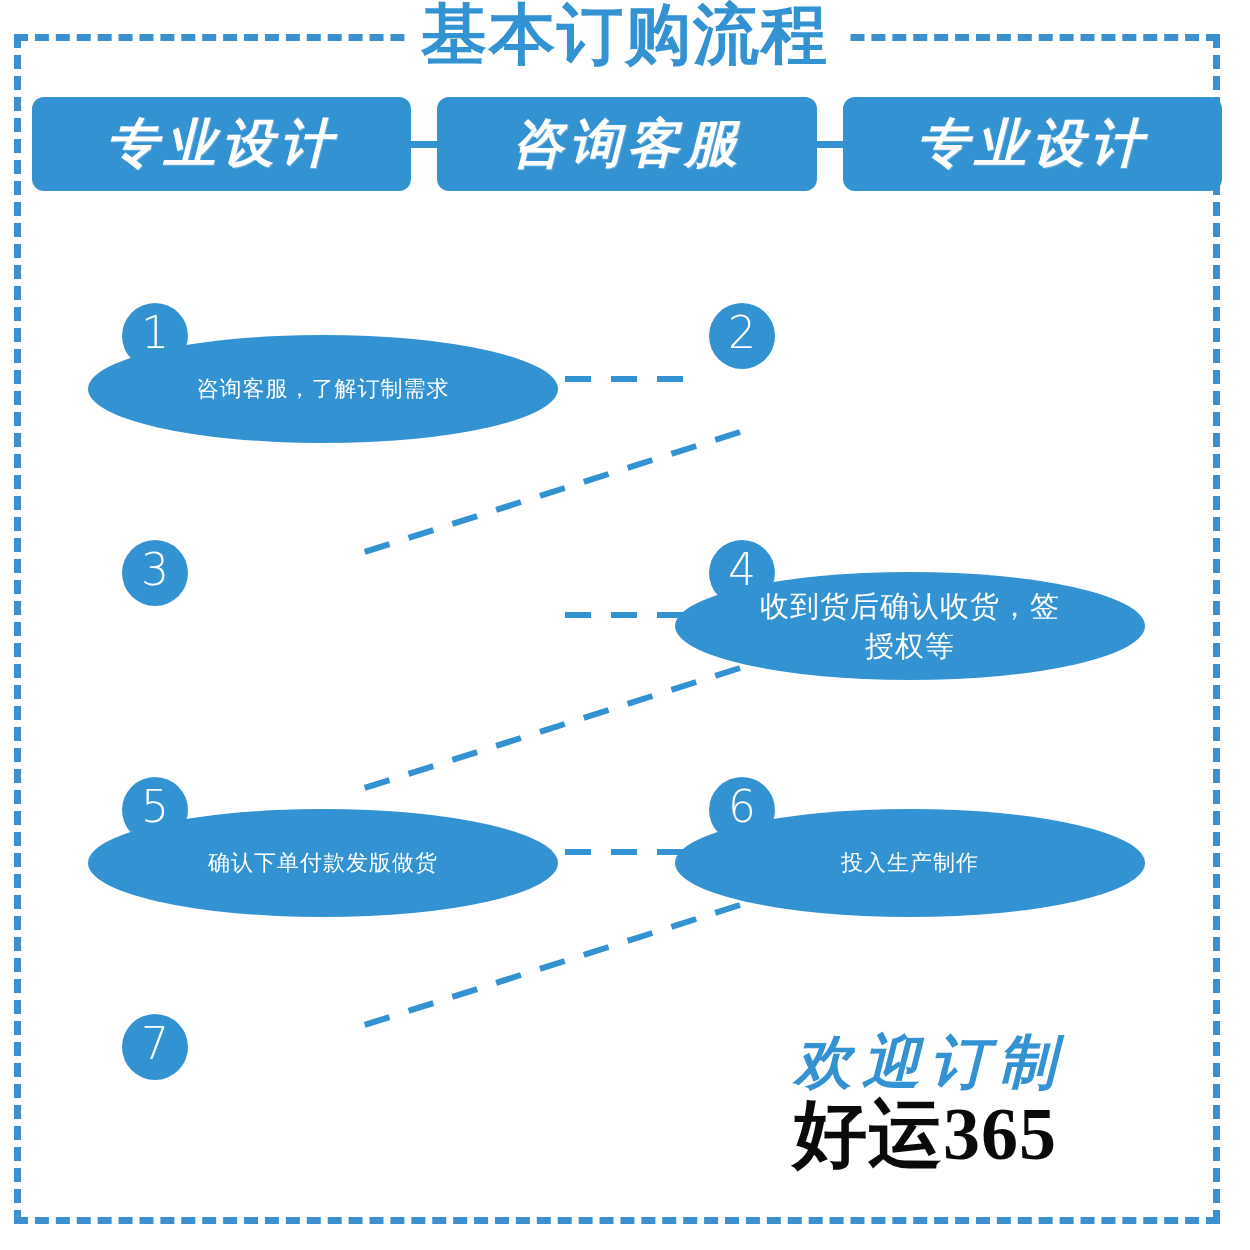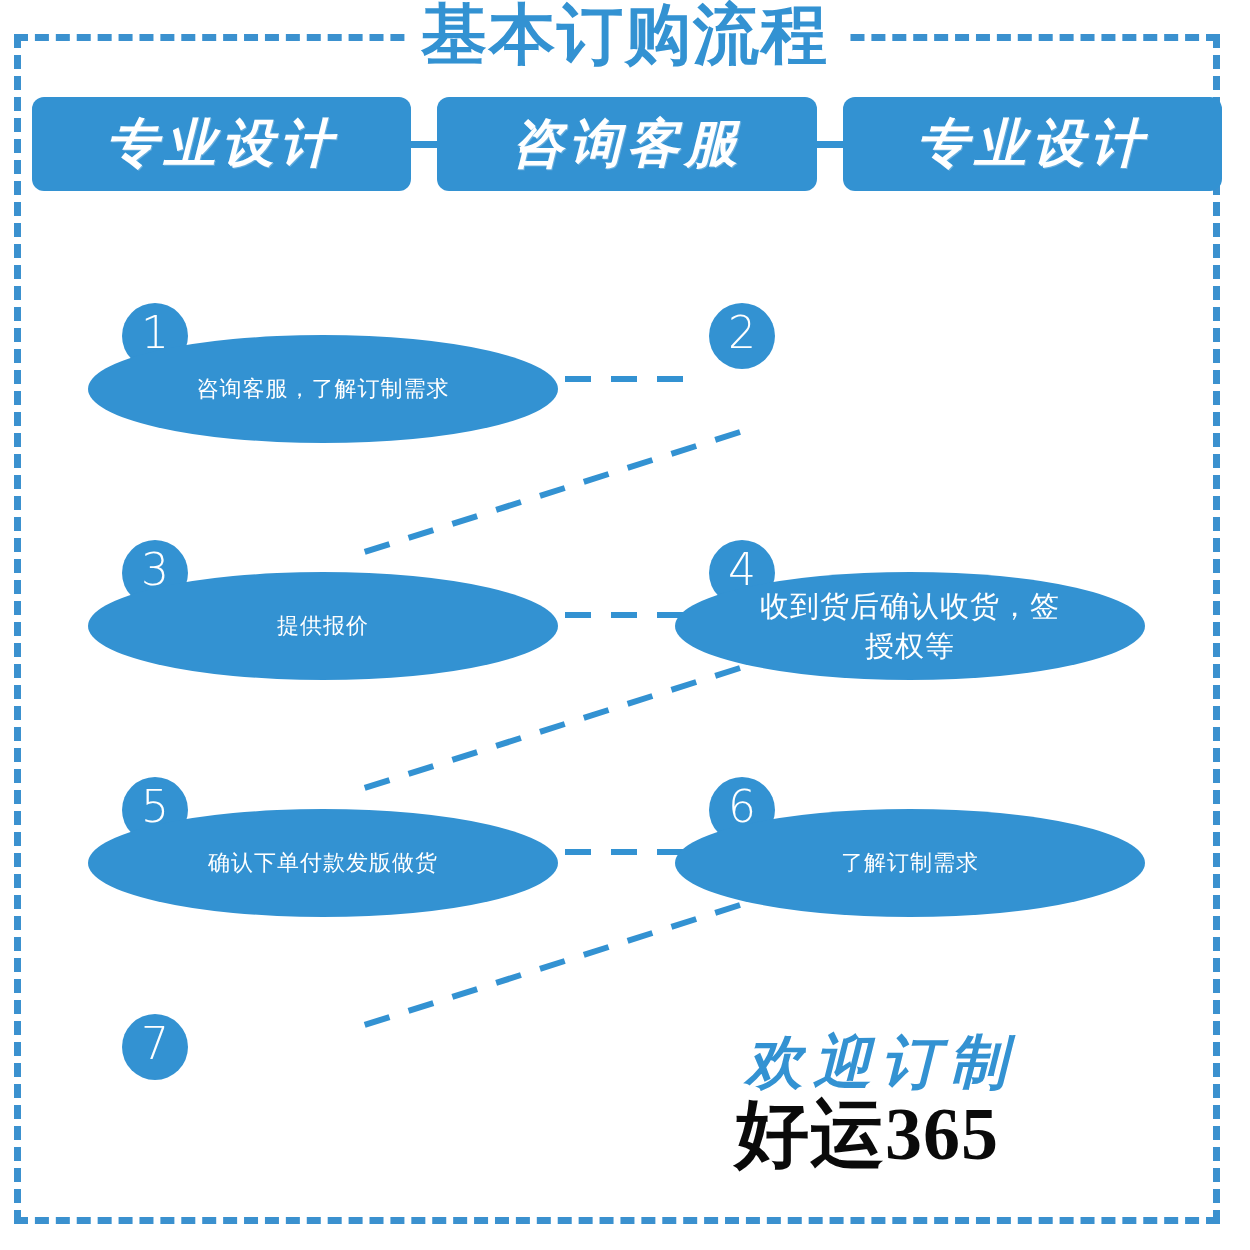--- a/index.html
+++ b/index.html
@@ -143,20 +143,21 @@
     padding: 0 46px;
   }
   .step.two-line .bubble .label { font-size: 29px; }
 
   
   .brand {
     position: absolute;
     left: 735px;
     top: 1030px;
     width: 380px;
+    text-align: center;
     z-index: 4;
   }
   .brand .brand-top {
     font-size: 58px;
     font-weight: bold;
     color: #3392d2;
     letter-spacing: 10px;
     line-height: 64px;
     font-style: italic;
     font-family: "DejaVu Sans", "Liberation Sans", sans-serif;
@@ -211,44 +212,41 @@
       <div class="label">咨询客服，了解订制需求</div>
     </div>
   </div>
 
   <div class="step two-line" style="left:675px; top:303px;">
     <div class="badge">2</div>
   </div>
 
   <div class="step" style="left:88px; top:540px;">
     <div class="badge">3</div>
-    <div class="bubble">
-      <div class="label">提供报价</div>
-    </div>
   </div>
 
   <div class="step two-line" style="left:675px; top:540px;">
     <div class="badge">4</div>
     <div class="bubble">
       <div class="label">收到货后确认收货，签
 授权等</div>
     </div>
   </div>
 
   <div class="step" style="left:88px; top:777px;">
     <div class="badge">5</div>
     <div class="bubble">
       <div class="label">确认下单付款发版做货</div>
     </div>
   </div>
 
   <div class="step" style="left:675px; top:777px;">
     <div class="badge">6</div>
     <div class="bubble">
-      <div class="label">了解订制需求</div>
+      <div class="label">投入生产制作</div>
     </div>
   </div>
 
   <div class="step" style="left:88px; top:1014px;">
     <div class="badge">7</div>
   </div>
 
   <div class="brand">
     <div class="brand-top">欢迎订制</div>
     <div class="brand-bottom">好运365</div>

